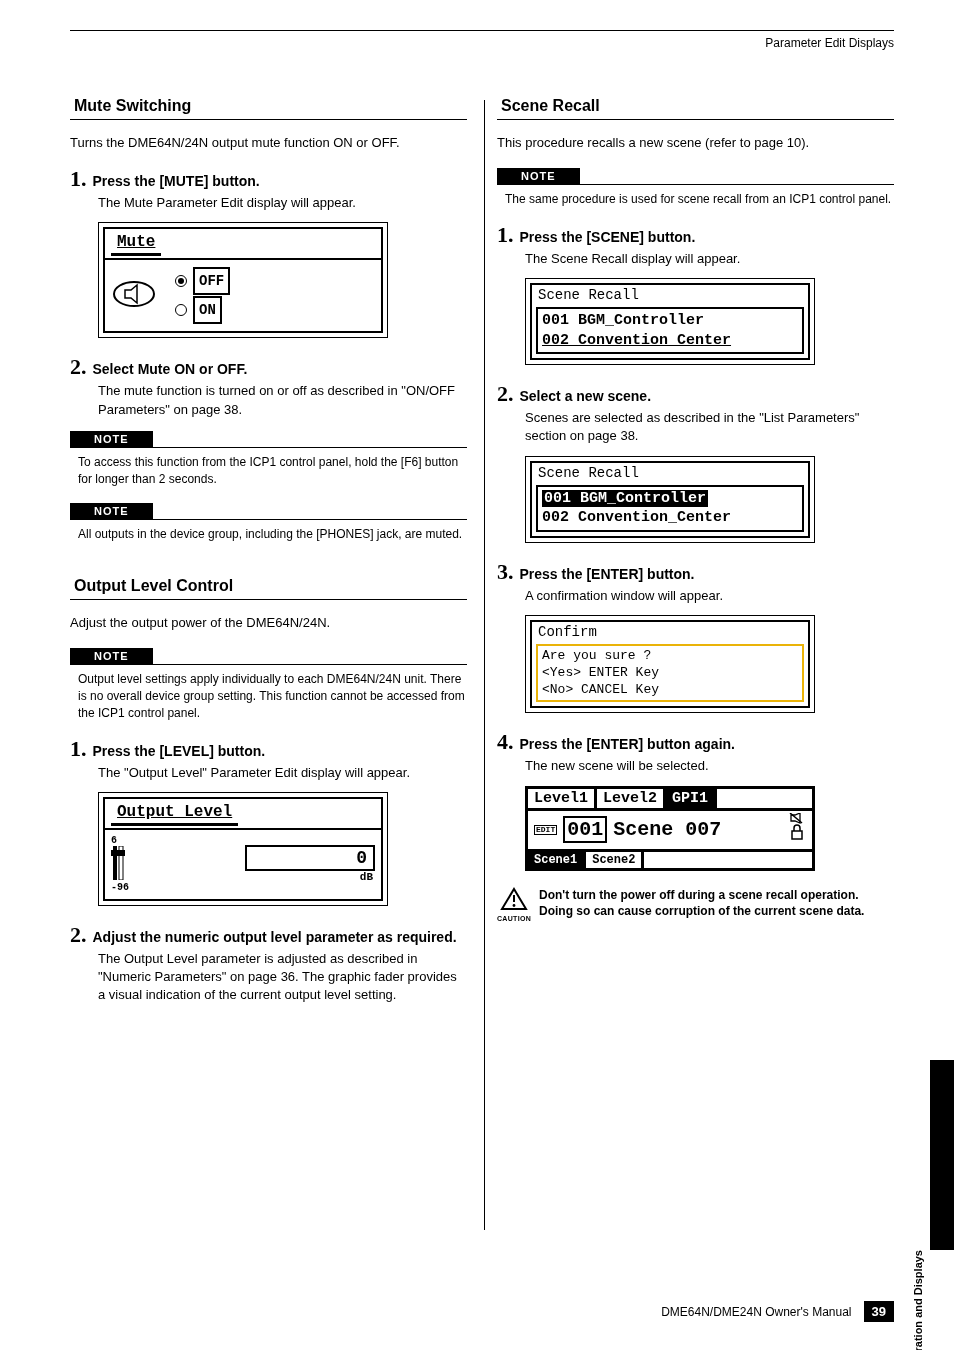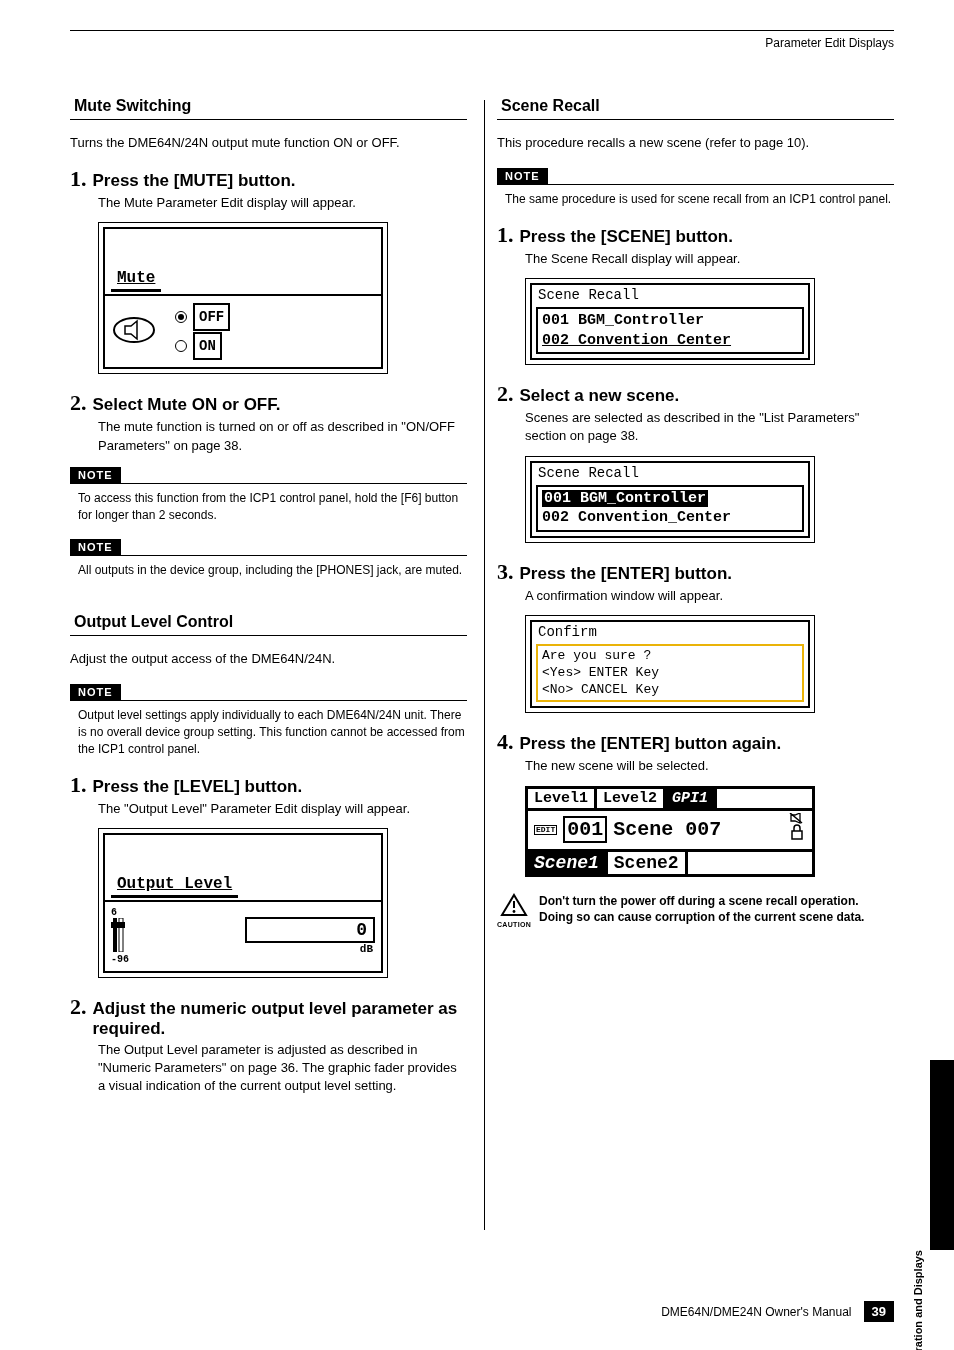--- a/index.html
+++ b/index.html
@@ -7,52 +7,52 @@
   .page { position: relative; width: 954px; height: 1350px; padding: 30px 60px 40px 70px; }
   .hairline-top { position: absolute; left: 70px; right: 60px; top: 30px; border-top: 1px solid #000; }
   .running-head { position: absolute; right: 60px; top: 36px; font-size: 12px; }
   .columns { display: flex; gap: 30px; margin-top: 65px; }
   .col { flex: 1; min-width: 0; }
   .section-title { font-size: 16px; font-weight: bold; border-bottom: 1px solid #000; padding: 2px 4px 4px 4px; margin-bottom: 14px; }
   .body-text { font-size: 13px; line-height: 1.4; margin-bottom: 14px; }
   .step { margin-bottom: 10px; }
   .step-head { display: flex; align-items: baseline; gap: 6px; margin-bottom: 2px; }
   .step-num { font-family: "Times New Roman", serif; font-size: 22px; font-weight: 900; }
-  .step-title { font-size: 17px; font-weight: bold; }
+  .step-title { font-size: 14px; font-weight: bold; }
   .step-body { font-size: 13px; line-height: 1.4; margin-left: 28px; }
-  .note-tag { display: inline-block; background: #000; color: #fff; font-size: 11px; font-weight: bold; padding: 2px 8px; letter-spacing: 1px; }
+  .note-tag { display: inline-block; background: #000; color: #fff; font-size: 11px; font-weight: bold; padding: 2px 24px; letter-spacing: 1px; }
   .note-rule { border: none; border-top: 1px solid #000; margin: 0 0 6px 0; }
   .note-text { font-size: 12px; line-height: 1.4; margin: 0 0 14px 8px; }
   .screen { border: 1px solid #000; margin: 8px 0 16px 28px; padding: 4px; width: 290px; background: #fff; }
   .screen-right { margin-left: 28px; }
   .lcd { border: 2px solid #000; }
-  .lcd-title { font-family: "Courier New", monospace; font-weight: bold; font-size: 16px; padding: 2px 6px; border-bottom: 3px solid #000; text-decoration: underline; display: inline-block; margin-top: 36px; }
+  .lcd-title { font-family: "Courier New", monospace; font-weight: bold; font-size: 16px; padding: 2px 6px; border-bottom: 3px solid #000; text-decoration: underline; display: inline-block; }
   .lcd-title-wrap { border-bottom: 2px solid #000; padding: 2px 6px; }
   .lcd-body { padding: 6px; font-family: "Courier New", monospace; font-size: 14px; font-weight: bold; }
   .mute-row { display: flex; align-items: center; gap: 18px; }
   .mute-icon svg { width: 46px; height: 30px; }
   .radio-col div { display: flex; align-items: center; gap: 6px; margin: 1px 0; }
   .radio { width: 12px; height: 12px; border: 1.5px solid #000; border-radius: 50%; display: inline-flex; align-items: center; justify-content: center; }
   .radio.sel::after { content: ""; width: 6px; height: 6px; background: #000; border-radius: 50%; }
   .boxed { border: 2px solid #000; padding: 4px 4px; display: inline-block; }
   .output-body { display: flex; align-items: center; gap: 10px; }
   .fader { font-family: "Courier New", monospace; font-size: 10px; line-height: 1; }
   .out-val { border: 2px solid #000; width: 130px; height: 26px; display: flex; align-items: center; justify-content: flex-end; padding-right: 6px; font-family: "Courier New", monospace; font-weight: bold; font-size: 18px; }
   .scene-body { font-family: "Courier New", monospace; font-size: 15px; font-weight: bold; line-height: 1.3; }
   .scene-row.sel .sc-text { background: #000; color: #fff; padding: 0 2px; }
   .scene-row.underline .sc-text { text-decoration: underline; }
   .confirm-body { font-family: "Courier New", monospace; font-size: 13px; line-height: 1.3; padding-left: 4px; }
   .main-screen { border: 3px solid #000; width: 290px; margin: 8px 0 16px 28px; font-family: "Courier New", monospace; font-weight: bold; }
   .tabs-row { display: flex; border-bottom: 3px solid #000; }
   .tab { border-right: 3px solid #000; padding: 1px 6px; font-size: 15px; }
-  .tab.sel { background: #000; color: #fff; font-style: italic; }
+  .tab.sel { background: #000; color: #fff; }
   .main-mid { padding: 2px 6px; font-size: 20px; display: flex; align-items: center; gap: 6px; border-bottom: 3px solid #000; }
   .edit-tag { font-size: 8px; border: 1px solid #000; padding: 0 1px; line-height: 1; }
   .tabs-bottom { display: flex; border-top: 0; }
-  .tabs-bottom .tab { border-right: 3px solid #000; border-top: 0; font-size: 18px; }
+  .tabs-bottom .tab { border-right: 3px solid #000; border-top: 0; font-size: 12px; }
   .caution { display: flex; gap: 8px; align-items: flex-start; margin-top: 6px; }
   .caution-icon { text-align: center; }
   .caution-icon svg { width: 28px; height: 24px; }
   .caution-label { font-size: 7px; font-weight: bold; letter-spacing: 0.3px; }
   .caution-text { font-size: 12px; font-weight: bold; line-height: 1.35; }
   .side-tab { position: absolute; right: 0; bottom: 100px; width: 40px; height: 360px; }
   .side-tab .bar { position: absolute; right: 0; bottom: 0; width: 24px; height: 190px; background: #000; }
   .side-tab .label { position: absolute; right: 30px; bottom: 0; transform: rotate(-90deg); transform-origin: right bottom; font-size: 11px; font-weight: bold; white-space: nowrap; }
   .footer { position: absolute; right: 60px; bottom: 28px; display: flex; align-items: center; gap: 12px; margin-left: 48px; }
   .footer .manual { font-size: 12px; }
@@ -120,21 +120,21 @@
       <hr class="note-rule">
       <p class="note-text">To access this function from the ICP1 control panel, hold the [F6] button for longer than 2 seconds.</p>
 
       <span class="note-tag">NOTE</span>
       <hr class="note-rule">
       <p class="note-text">All outputs in the device group, including the [PHONES] jack, are muted.</p>
 
       <div style="height:18px"></div>
 
       <div class="section-title">Output Level Control</div>
-      <p class="body-text">Adjust the output access of the DME64N/24N.</p>
+      <p class="body-text">Adjust the output power of the DME64N/24N.</p>
 
       <span class="note-tag">NOTE</span>
       <hr class="note-rule">
       <p class="note-text">Output level settings apply individually to each DME64N/24N unit. There is no overall device group setting. This function cannot be accessed from the ICP1 control panel.</p>
 
       <div class="step">
         <div class="step-head">
           <span class="step-num">1.</span>
           <span class="step-title">Press the [LEVEL] button.</span>
         </div>

